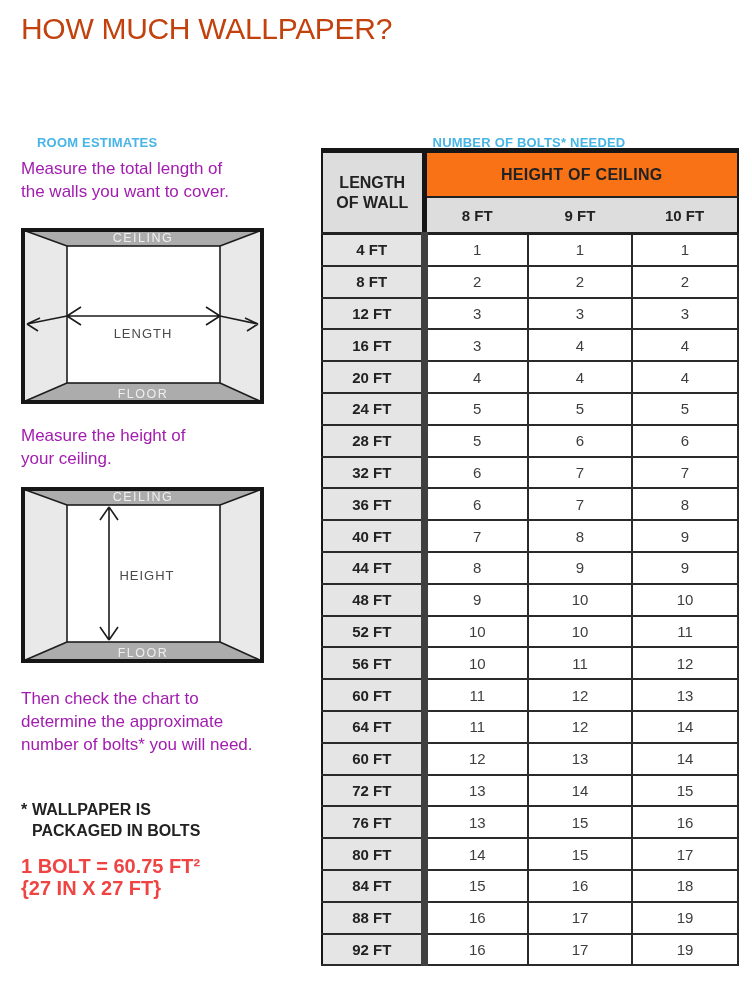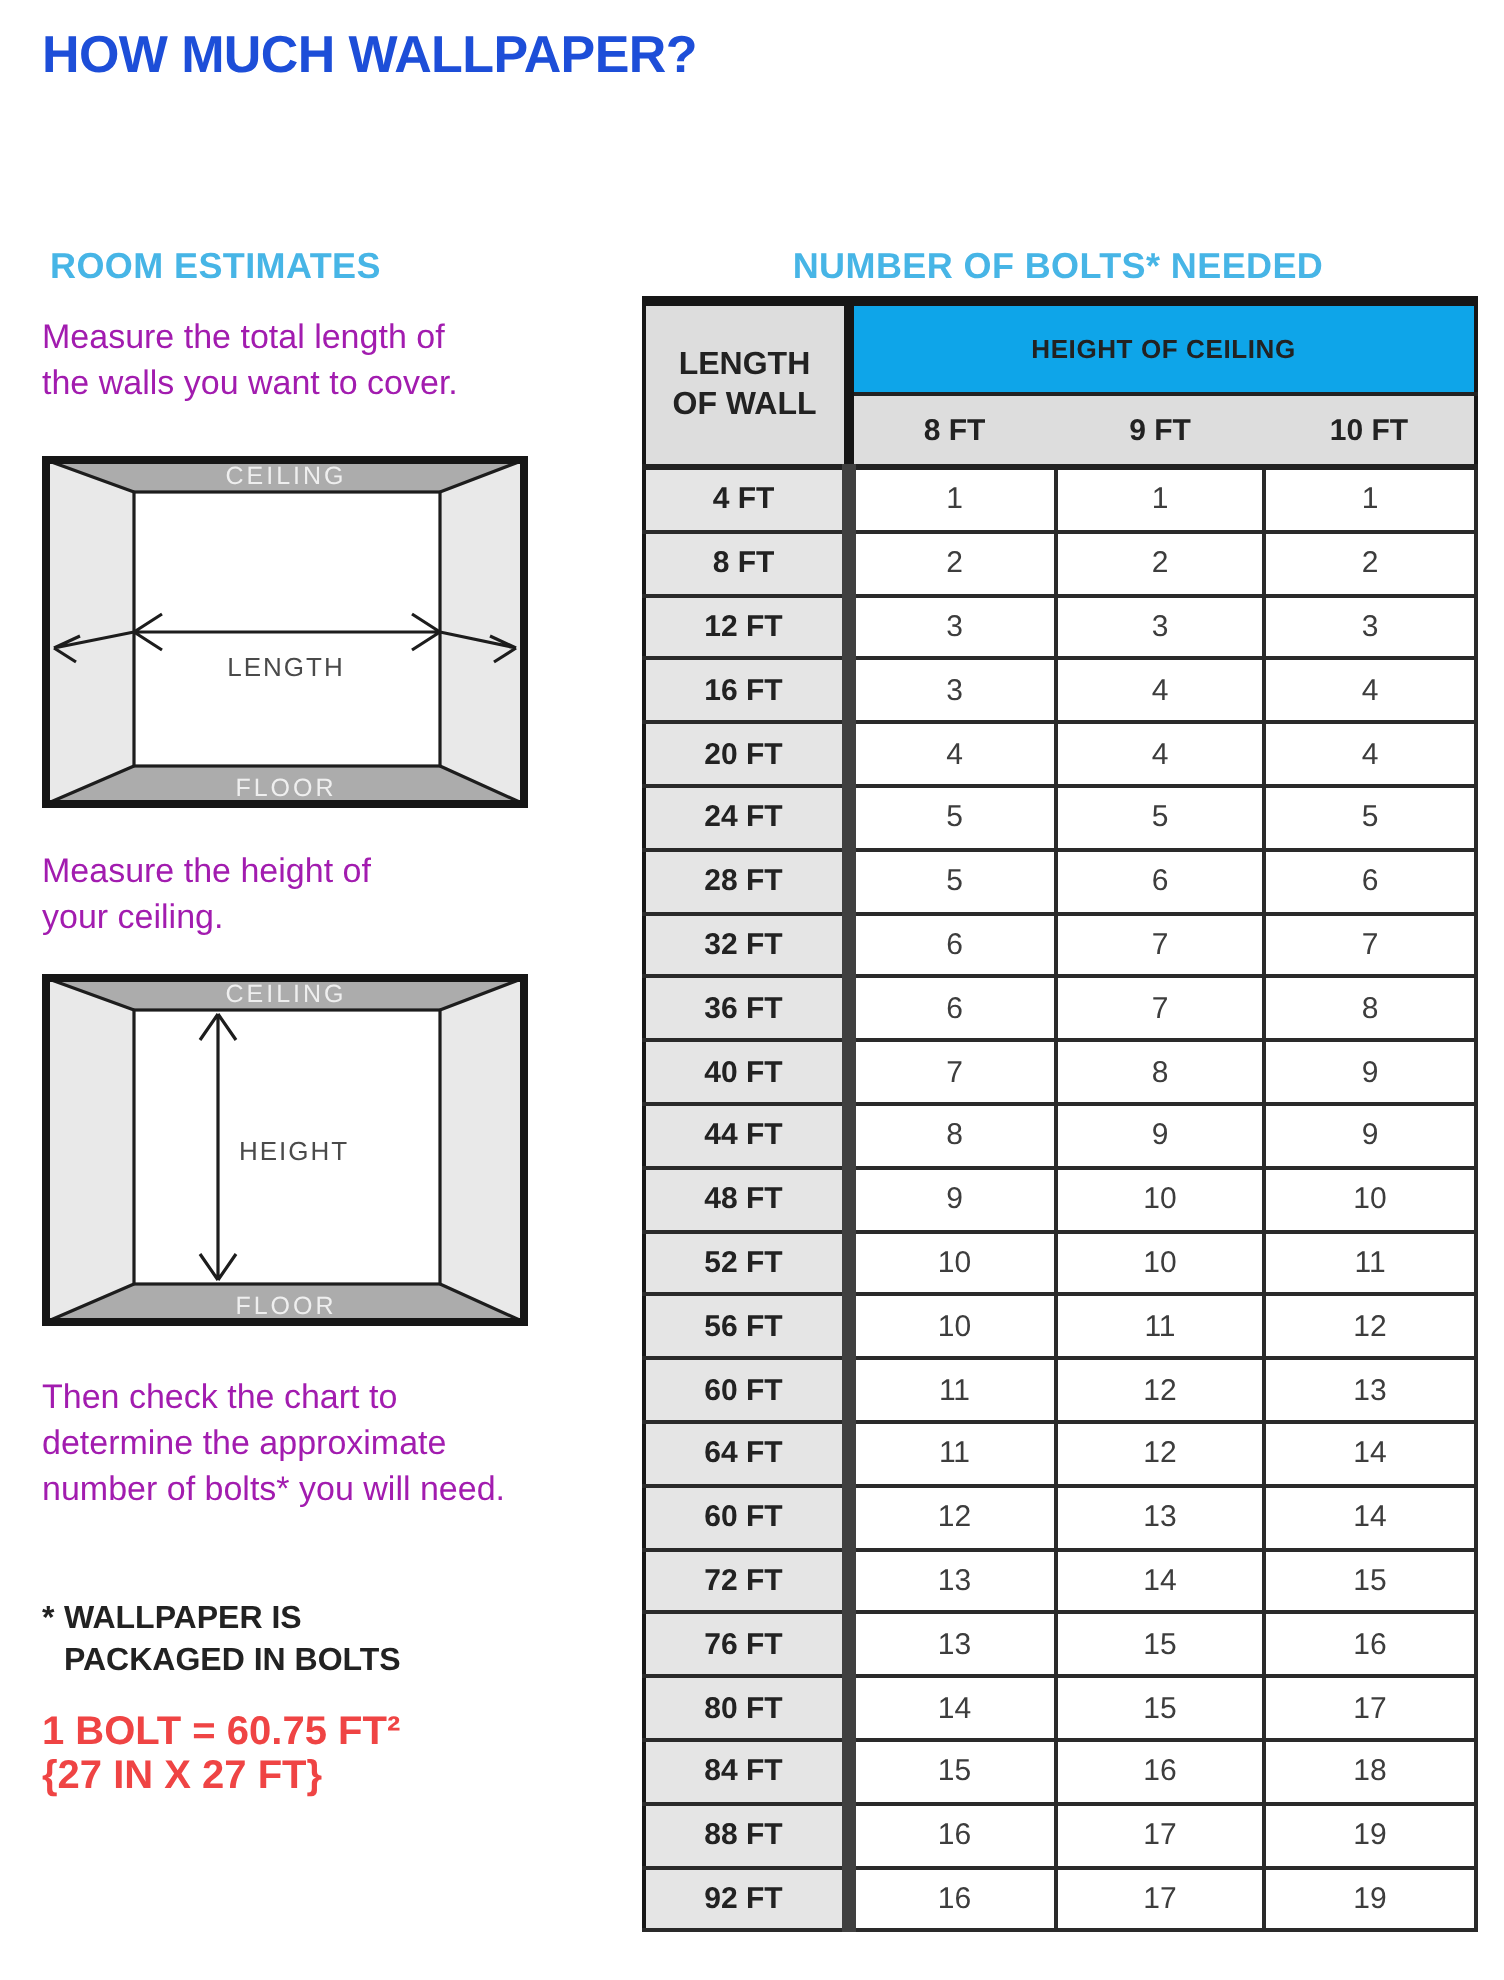--- a/index.html
+++ b/index.html
@@ -2,24 +2,24 @@
 <html><head>
 <meta charset="utf-8">
 <style>
   html,body{margin:0;padding:0;background:#ffffff;}
   .page{
     position:relative;width:752px;height:990px;background:#ffffff;overflow:hidden;
     font-family:"Liberation Sans","DejaVu Sans",sans-serif;color:#2d2d2d;
   }
   .page-title{
     position:absolute;left:21px;top:12px;margin:0;
-    font-size:26px;font-weight:700;letter-spacing:-0.3px;color:#1d4ed8;
+    font-size:30px;font-weight:400;letter-spacing:-0.3px;color:#c2410c;
   }
   .section-heading{
-    margin:4px;font-size:18px;font-weight:700;letter-spacing:0.2px;color:#47b5e6;
+    margin:16px;font-size:13px;font-weight:700;letter-spacing:0.2px;color:#47b5e6;
   }
   .left-heading{position:absolute;left:21px;top:119px;}
   .table-heading-wrap{position:absolute;left:321px;top:119px;width:416px;text-align:center;}
   .para{
     position:absolute;left:21px;margin:0;font-size:17px;line-height:23px;
     color:#a21caf;white-space:pre-line;
   }
   .p1{top:157px;}
   .p2{top:424px;}
   .p3{top:687px;}
@@ -47,22 +47,22 @@
   }
   table.bolts th,table.bolts td{
     padding:0;text-align:center;vertical-align:middle;
   }
   th.col1-head{
     width:102px;background:#dddddd;border-right:5px solid #161616;
     border-bottom:3px solid #222;font-size:16px;font-weight:700;color:#222;
     line-height:20px;white-space:pre-line;
   }
   th.group-head{
-    background:#0ea5e9;border-bottom:2px solid #222;height:43px;
-    font-size:13px;font-weight:700;letter-spacing:0.3px;color:#222;
+    background:#f97316;border-bottom:2px solid #222;height:43px;
+    font-size:16px;font-weight:700;letter-spacing:0.3px;color:#222;
   }
   th.sub-head{
     background:#dddddd;border-bottom:3px solid #222;height:34px;
     font-size:15px;font-weight:700;color:#222;border-left:0;border-right:0;
   }
   table.bolts tbody td{
     height:29.8px;border:2px solid #2a2a2a;font-size:15px;color:#3d3d3d;
   }
   table.bolts tbody td.col1{
     background:#e5e5e5;border-right:7px solid #404040;border-left:2px solid #161616;

